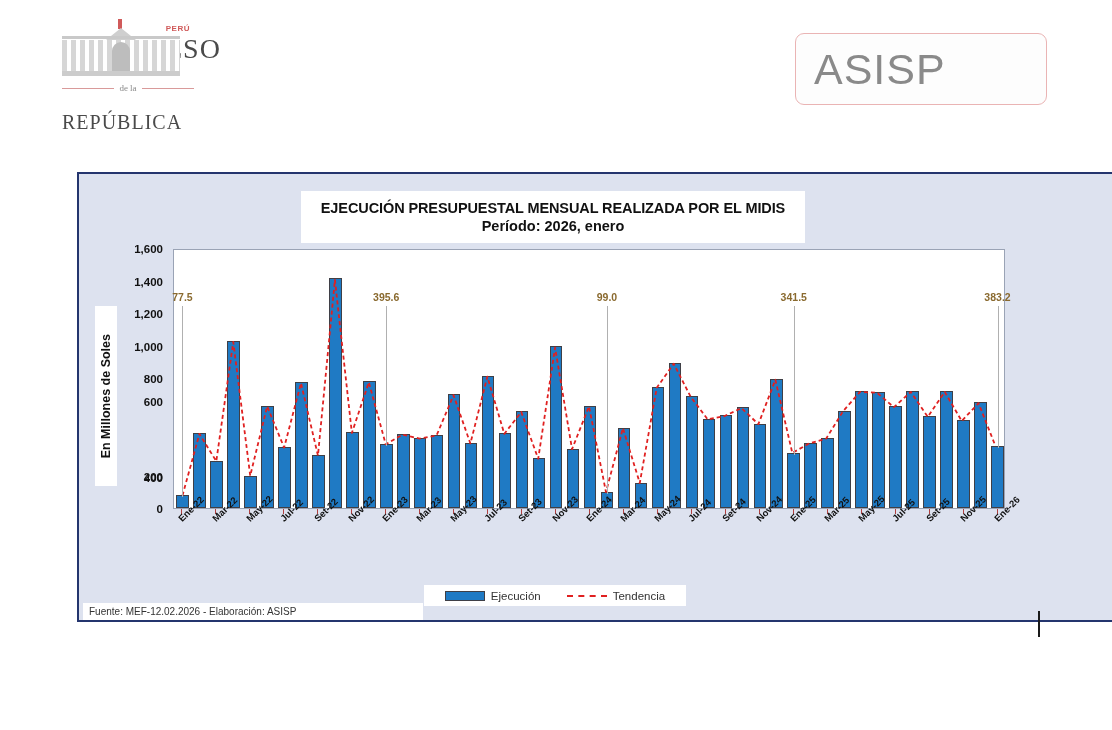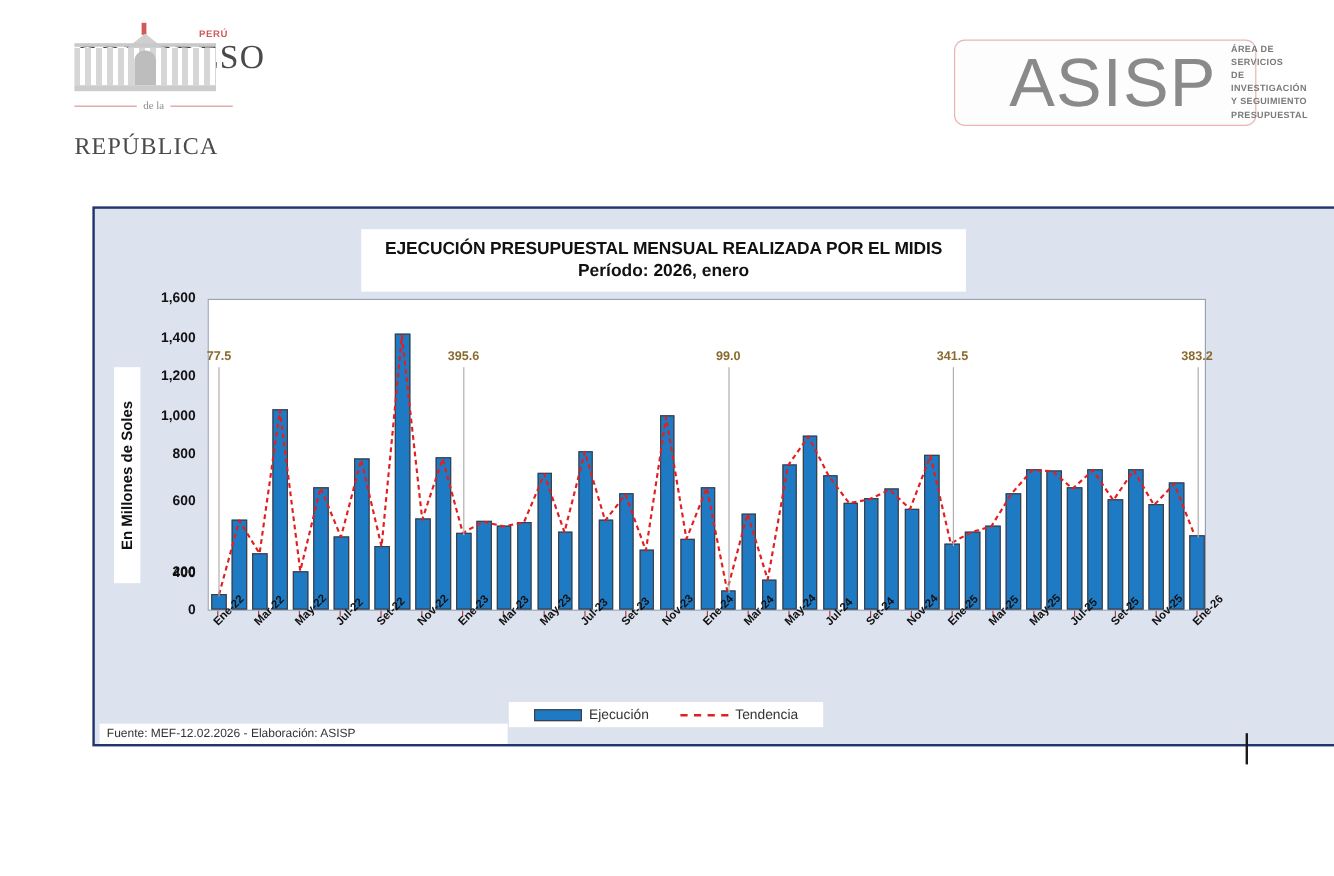--- a/index.html
+++ b/index.html
@@ -30,21 +30,21 @@
     color:#4a4a4a;margin-top:5px;}
   .cg-mid{display:flex;align-items:center;gap:5px;width:132px;margin:18px 0;}
   .cg-mid .ln{flex:1;height:1px;background:#d99a9a;}
   .cg-mid .tx{font-family:"Liberation Serif",serif;font-size:9px;color:#8a8a8a;}
   .cg-rep{font-family:"Liberation Serif",serif;font-size:20px;letter-spacing:1px;
     color:#4a4a4a;}
 
   #asisp-logo{position:absolute;left:795px;top:33px;width:252px;height:72px;
     border:1.5px solid #eab4b4;border-radius:9px;background:#fdfdfd;
     display:flex;align-items:center;padding-left:18px;box-sizing:border-box;}
-  #asisp-word{font-size:57px;color:#8a8a8a;letter-spacing:1px;line-height:1;margin-left:27px;}
+  #asisp-word{font-size:43px;color:#8a8a8a;letter-spacing:1px;line-height:1;}
   #asisp-sub{margin-left:12px;font-size:7.5px;line-height:1.45;color:#7a7a7a;
     font-weight:bold;letter-spacing:.3px;}
 
   
   #chart-card{position:absolute;left:77px;top:172px;width:1054px;height:450px;
     background:#dde2ef;border:2px solid #24356e;box-sizing:border-box;}
 
   #chart-title-box{position:absolute;left:222px;top:17px;width:504px;height:52px;
     background:#ffffff;display:flex;flex-direction:column;align-items:center;
     justify-content:center;}
@@ -108,47 +108,41 @@
     <div class="cg-mid">
       <div class="ln"></div>
       <div class="tx">de la</div>
       <div class="ln"></div>
     </div>
     <div class="cg-rep">REPÚBLICA</div>
   </div>
 
   <div id="asisp-logo">
     <div id="asisp-word">ASISP</div>
-    <div id="asisp-sub">
-      <div>ÁREA DE SERVICIOS</div>
-      <div>DE INVESTIGACIÓN</div>
-      <div>Y SEGUIMIENTO</div>
-      <div>PRESUPUESTAL</div>
-    </div>
   </div>
 
 </div>
 
 <div id="chart-card">
 
   <div id="chart-title-box">
     <div id="chart-title">EJECUCIÓN PRESUPUESTAL MENSUAL REALIZADA POR EL MIDIS</div>
     <div id="chart-subtitle">Período: 2026, enero</div>
   </div>
 
   <div id="ylabel">
     <span>En Millones de Soles</span>
   </div>
 
   <div id="plot-wrap">
     <div id="ytick-col">
         <div class="ytick" style="top: 260px;">0</div>
         <div class="ytick" style="top: 227.5px; text-align: center;">200</div>
         <div class="ytick" style="top: 195px; margin-top: 34px;">400</div>
-        <div class="ytick" style="top: 169px;">600</div>
+        <div class="ytick" style="top: 153px;">600</div>
         <div class="ytick" style="top: 130px;">800</div>
         <div class="ytick" style="top: 97.5px;">1,000</div>
         <div class="ytick" style="top: 65px;">1,200</div>
         <div class="ytick" style="top: 32.5px;">1,400</div>
         <div class="ytick" style="top: 0px;">1,600</div>
       </div>
 
     <div id="plot">
       <div id="bars">
           <div class="bar" style="left: 2.20735px; width: 12.5649px; height: 12.5938px;"></div>

